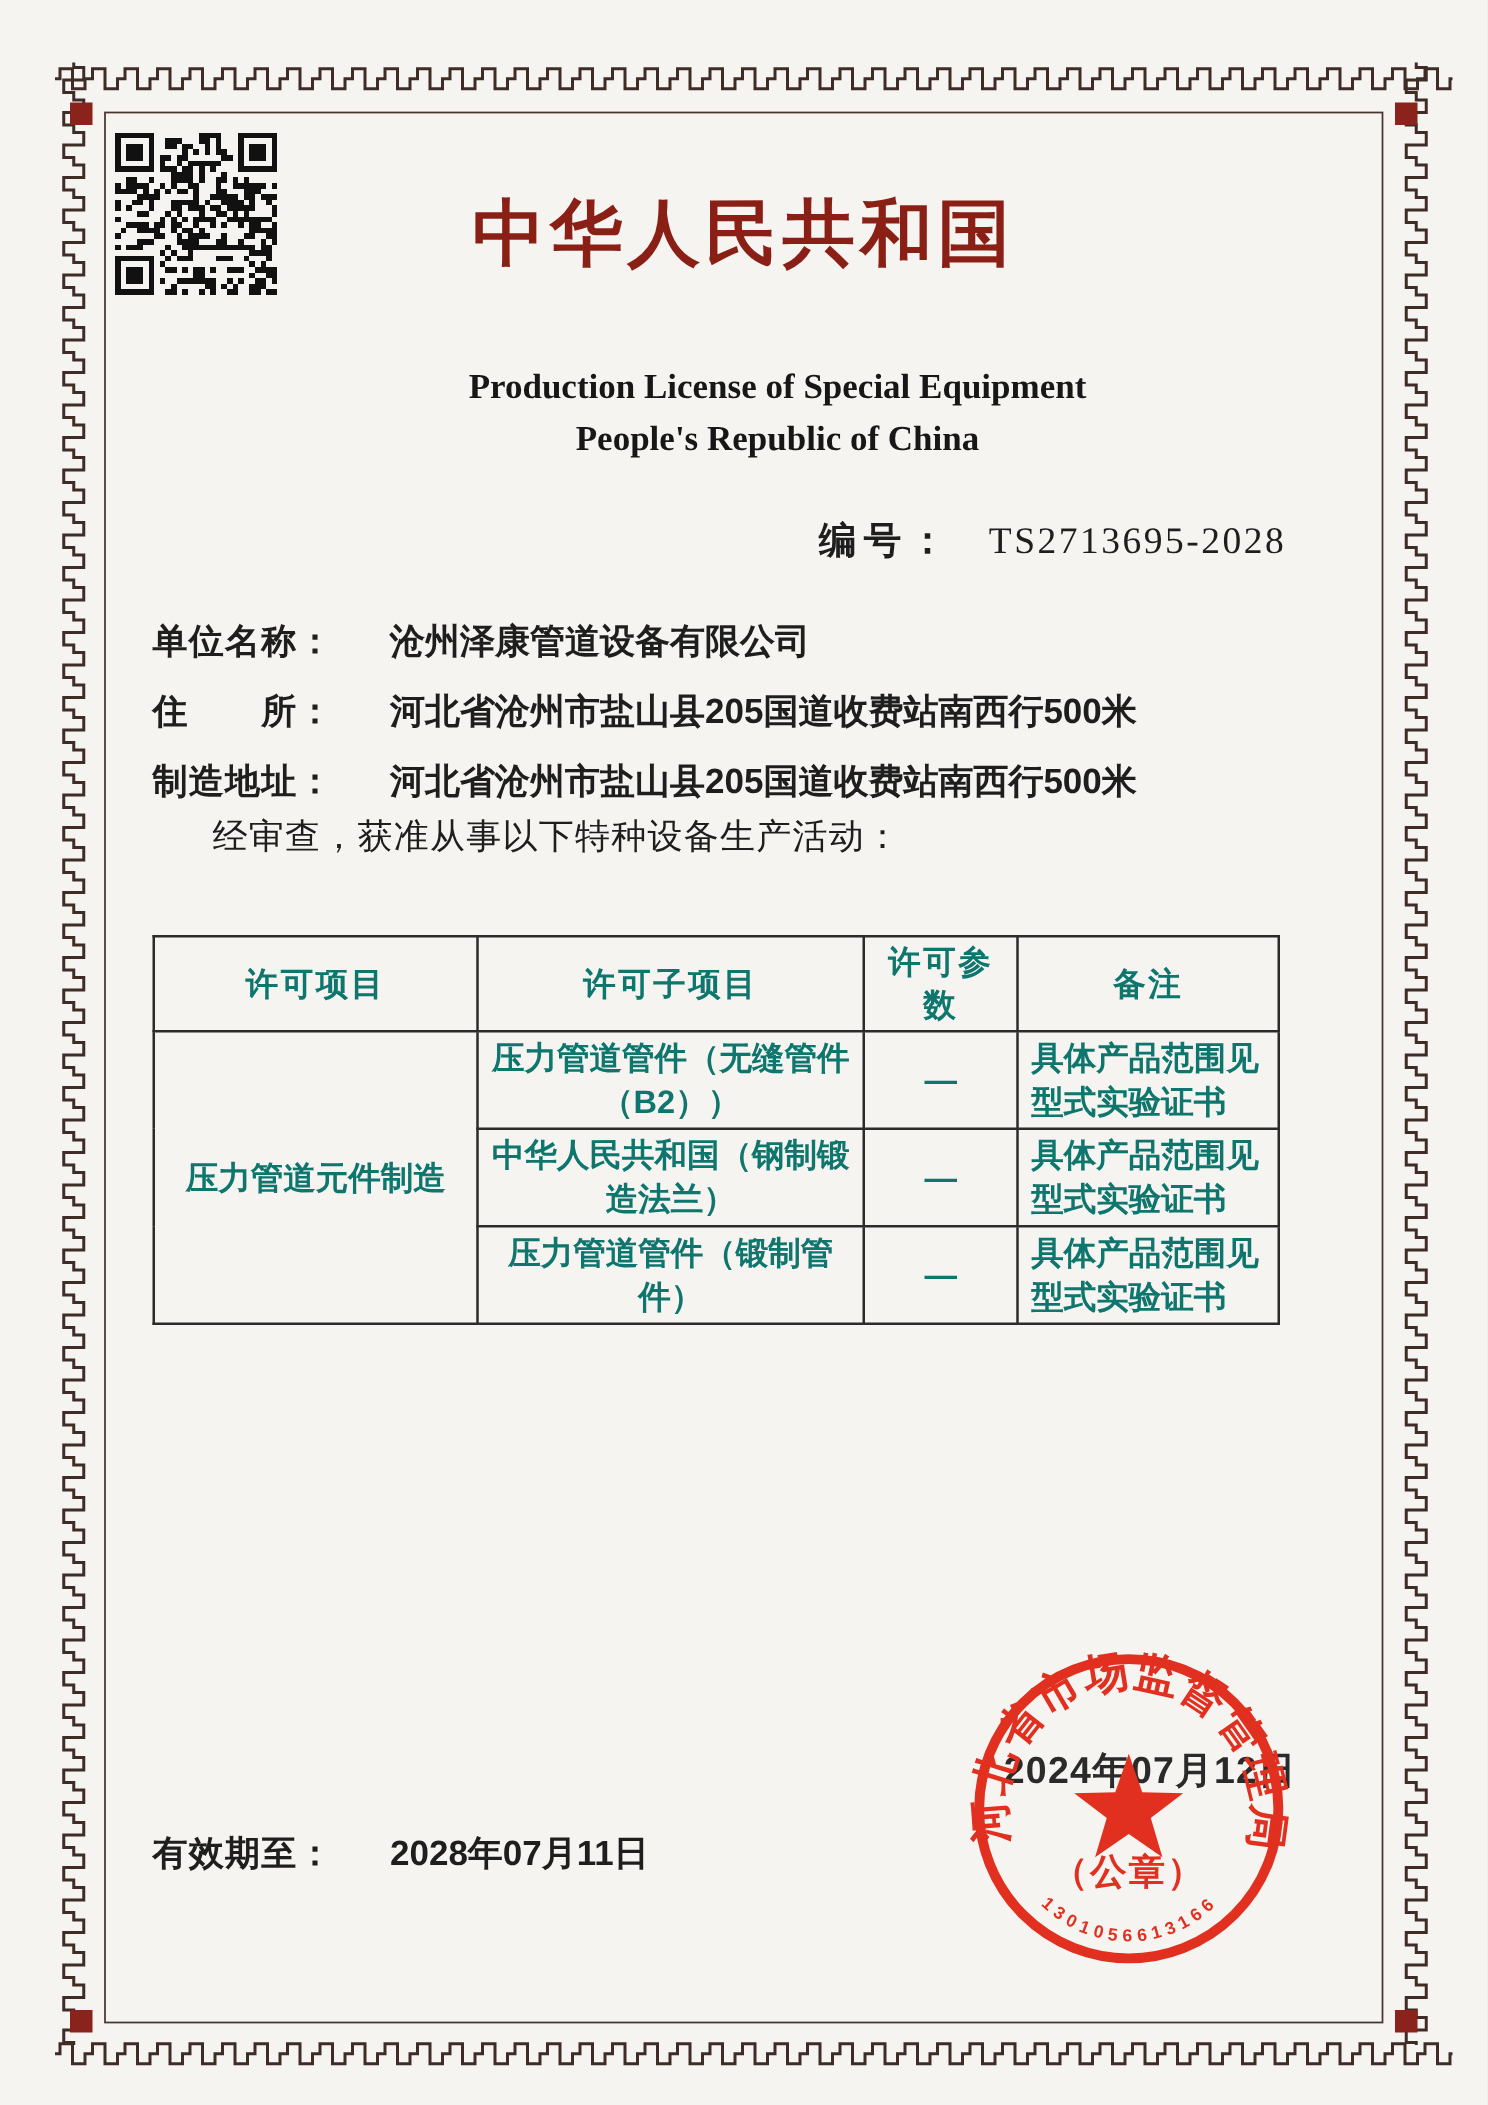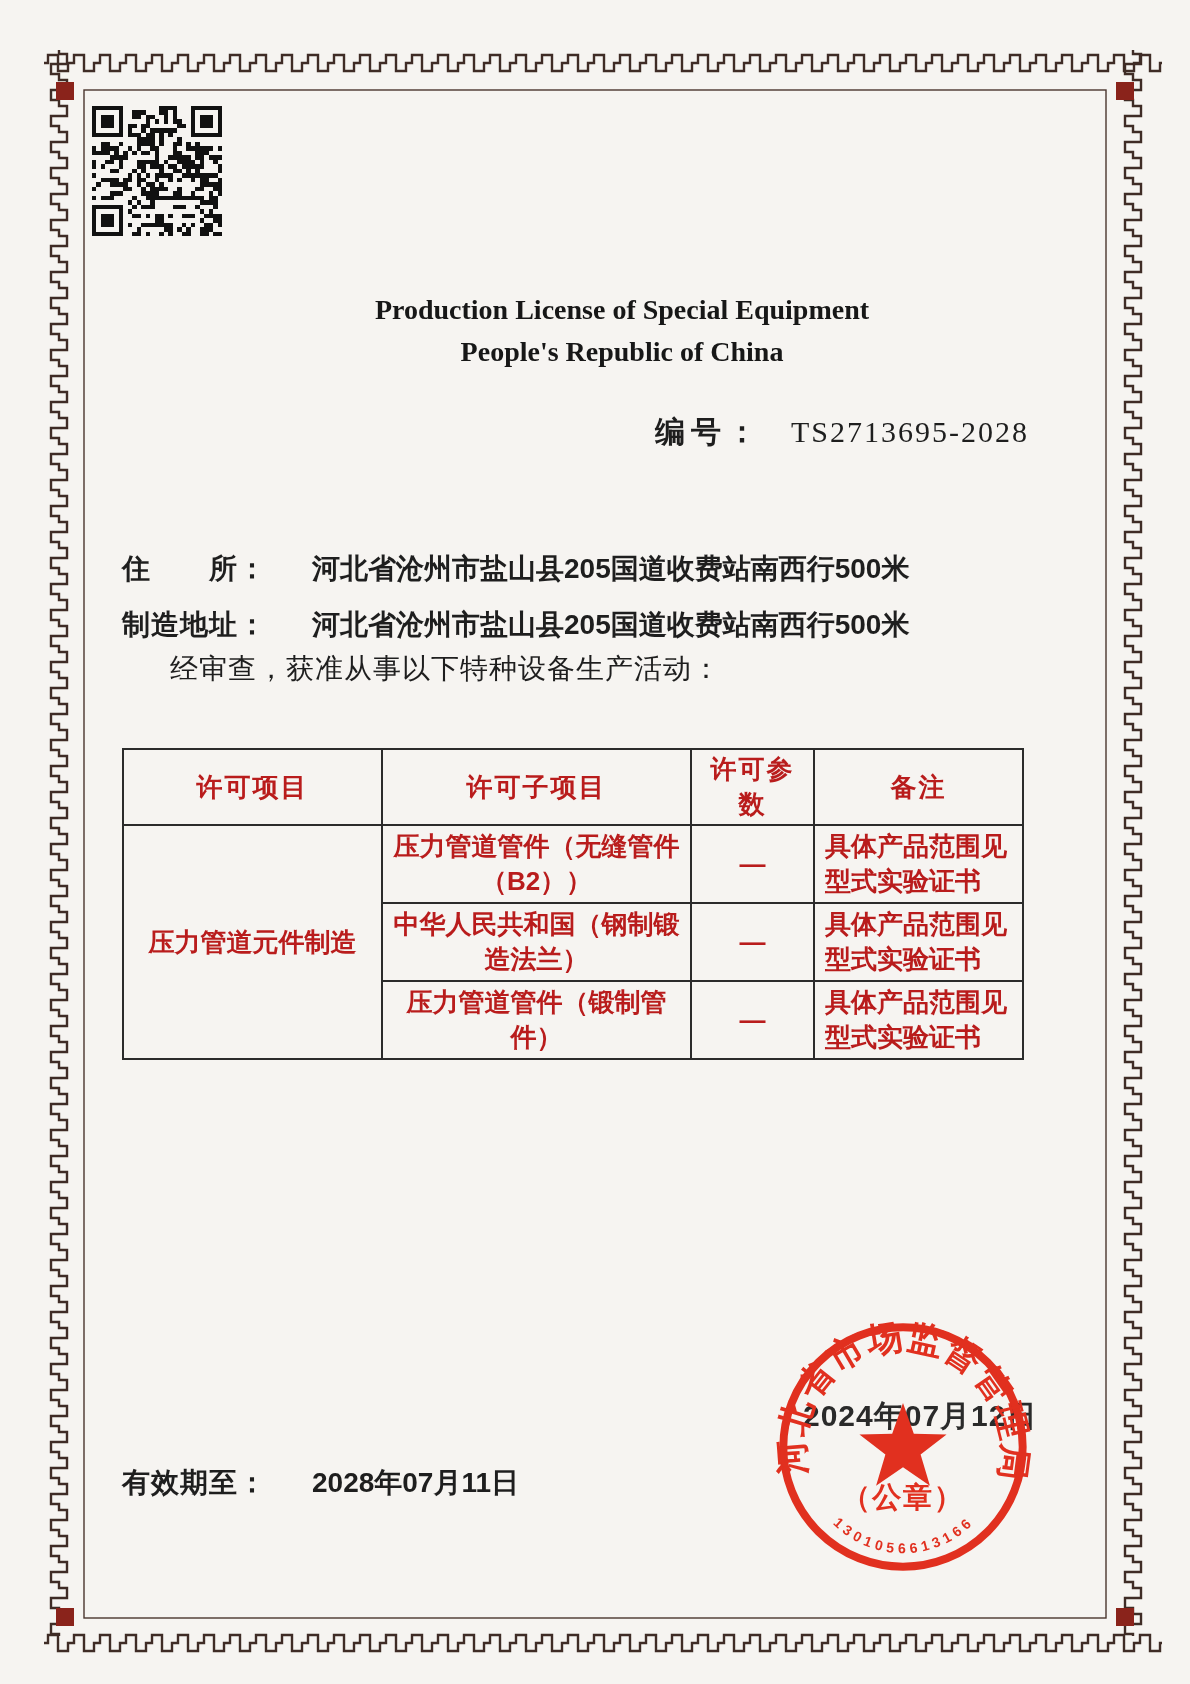--- a/index.html
+++ b/index.html
@@ -32,21 +32,21 @@
   .license-row .val{font-family:"Liberation Serif", serif;margin-left:28px;letter-spacing:2px;}
   
   .field{position:absolute;left:122px;font-size:28px;font-weight:700;white-space:nowrap;}
   .field .flbl{display:inline-block;width:168px;letter-spacing:1px;}
   .field .fval{margin-left:22px;font-weight:700;}
   .approval{position:absolute;left:170px;top:650px;font-size:28px;font-weight:400;letter-spacing:1px;}
   
   .lic-table{
     position:absolute;left:122px;top:748px;width:900px;
     border-collapse:collapse;table-layout:fixed;
-    font-size:26px;font-weight:700;color:#b91c1c;
+    font-size:26px;font-weight:700;color:#0f766e;
   }
   .lic-table th,.lic-table td{
     border:2px solid #2b2b2b;padding:2px 6px;line-height:1.35;
   }
   .lic-table th{height:52px;text-align:center;font-weight:700;letter-spacing:2px;}
   .lic-table td{height:72px;text-align:center;}
   .lic-table td.note{text-align:left;padding-left:10px;}
   .lic-table td.cat{text-align:center;}
   .col1{width:259px;}.col2{width:309px;}.col3{width:123px;}.col4{width:209px;}
   
@@ -395,27 +395,31 @@
       <rect x="1" y="1" width="5" height="5" fill="#f6f4f1"></rect>
       <rect x="2" y="2" width="3" height="3" fill="#111"></rect>
       <rect x="22" y="0" width="7" height="7" fill="#111"></rect>
       <rect x="23" y="1" width="5" height="5" fill="#f6f4f1"></rect>
       <rect x="24" y="2" width="3" height="3" fill="#111"></rect>
       <rect x="0" y="22" width="7" height="7" fill="#111"></rect>
       <rect x="1" y="23" width="5" height="5" fill="#f6f4f1"></rect>
       <rect x="2" y="24" width="3" height="3" fill="#111"></rect>
     </svg>
 
+  <div class="cn-title l1">中华人民共和国</div>
   <div class="en-title l1">Production License of Special Equipment</div>
   <div class="en-title l2">People's Republic of China</div>
 
   <div class="license-row">
     <span class="lbl">编号：</span><span class="val">TS2713695-2028</span>
   </div>
 
+  <div class="field" style="top:494px;">
+    <span class="flbl">单位名称：</span><span class="fval">沧州泽康管道设备有限公司</span>
+  </div>
   <div class="field" style="top:550px;">
     <span class="flbl">住　　所：</span><span class="fval">河北省沧州市盐山县205国道收费站南西行500米</span>
   </div>
   <div class="field" style="top:606px;">
     <span class="flbl">制造地址：</span><span class="fval">河北省沧州市盐山县205国道收费站南西行500米</span>
   </div>
   <div class="approval">经审查，获准从事以下特种设备生产活动：</div>
 
   <table class="lic-table">
     <colgroup>

